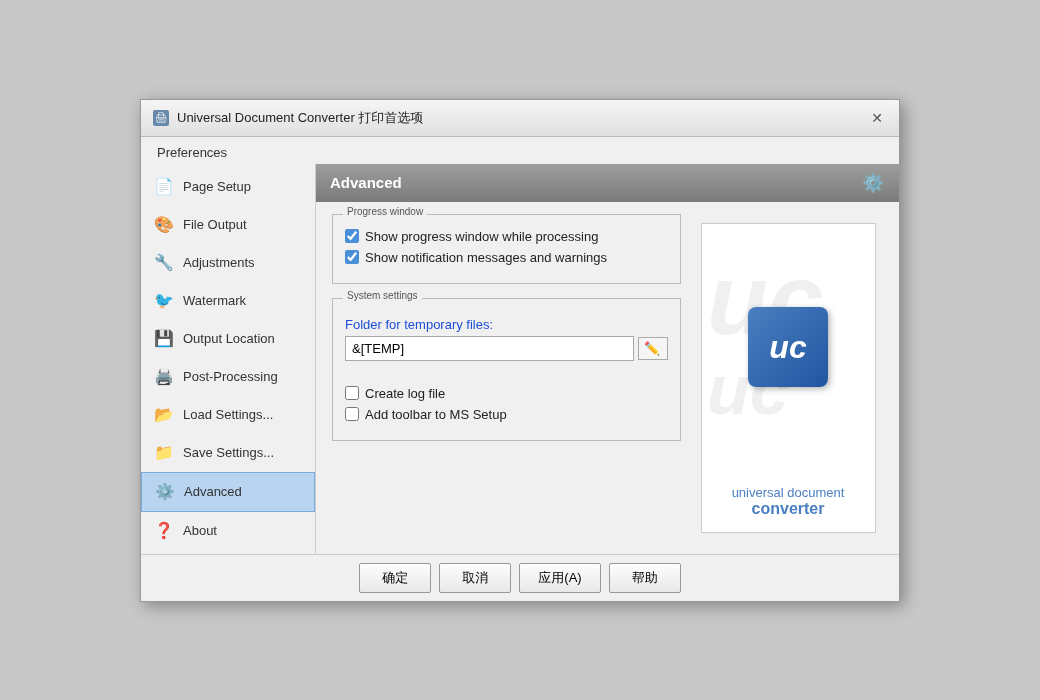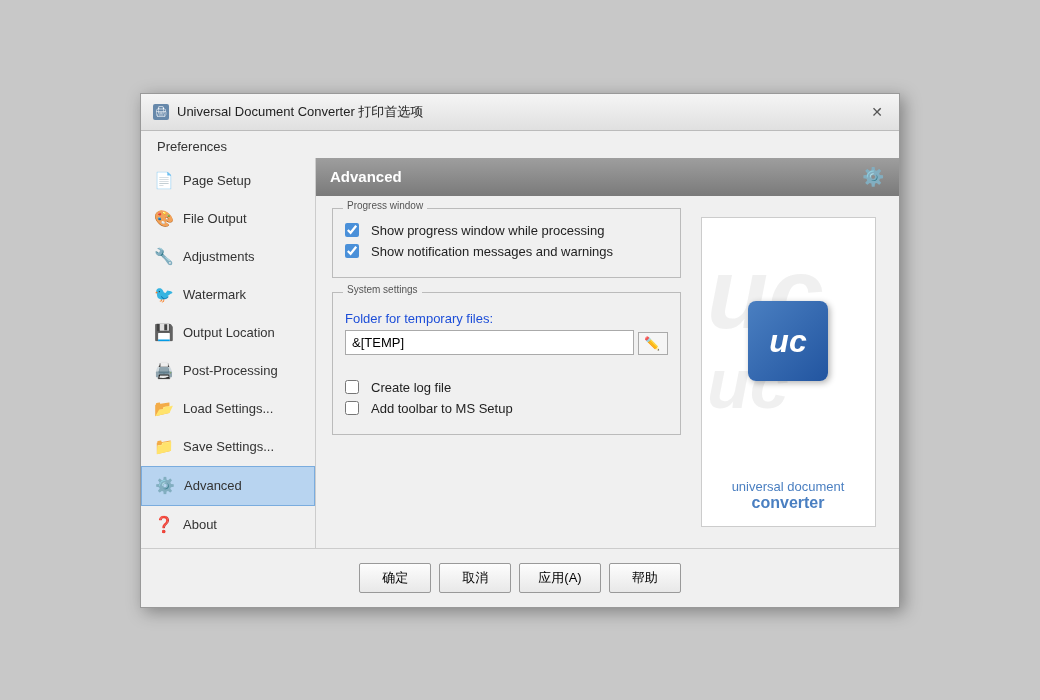--- a/index.html
+++ b/index.html
@@ -141,38 +141,38 @@
       top: -9px;
       left: 10px;
       background: #f0f0f0;
       padding: 0 4px;
       font-size: 10px;
       color: #555;
     }
     .checkbox-row {
       display: flex;
       align-items: center;
-      gap: 12px;
+      gap: 6px;
       margin: 6px 0;
       font-size: 13px;
       color: #222;
     }
     .checkbox-row input[type="checkbox"] {
       accent-color: #4a90d9;
       width: 14px;
       height: 14px;
     }
     .folder-label {
       font-size: 13px;
       margin-bottom: 4px;
       color: #1d4ed8;
     }
     .folder-input-row {
       display: flex;
-      align-items: flex-end;
+      align-items: center;
       gap: 4px;
     }
     .folder-input {
       flex: 1;
       border: 1px solid #aaa;
       padding: 4px 6px;
       font-size: 13px;
       background: white;
     }
     .folder-btn {
@@ -244,21 +244,21 @@
     .logo-line2 {
       font-size: 16px;
       font-weight: bold;
       color: #4a7fc1;
     }
     .bottom-bar {
       display: flex;
       justify-content: center;
       align-items: center;
       gap: 8px;
-      padding: 14px 16px;
+      padding: 8px 16px;
       border-top: 1px solid #ccc;
       background: #f0f0f0;
     }
     .bottom-btn {
       padding: 5px 18px;
       border: 1px solid #999;
       background: linear-gradient(to bottom, #fdfdfd, #e8e8e8);
       cursor: pointer;
       font-size: 13px;
       min-width: 72px;

